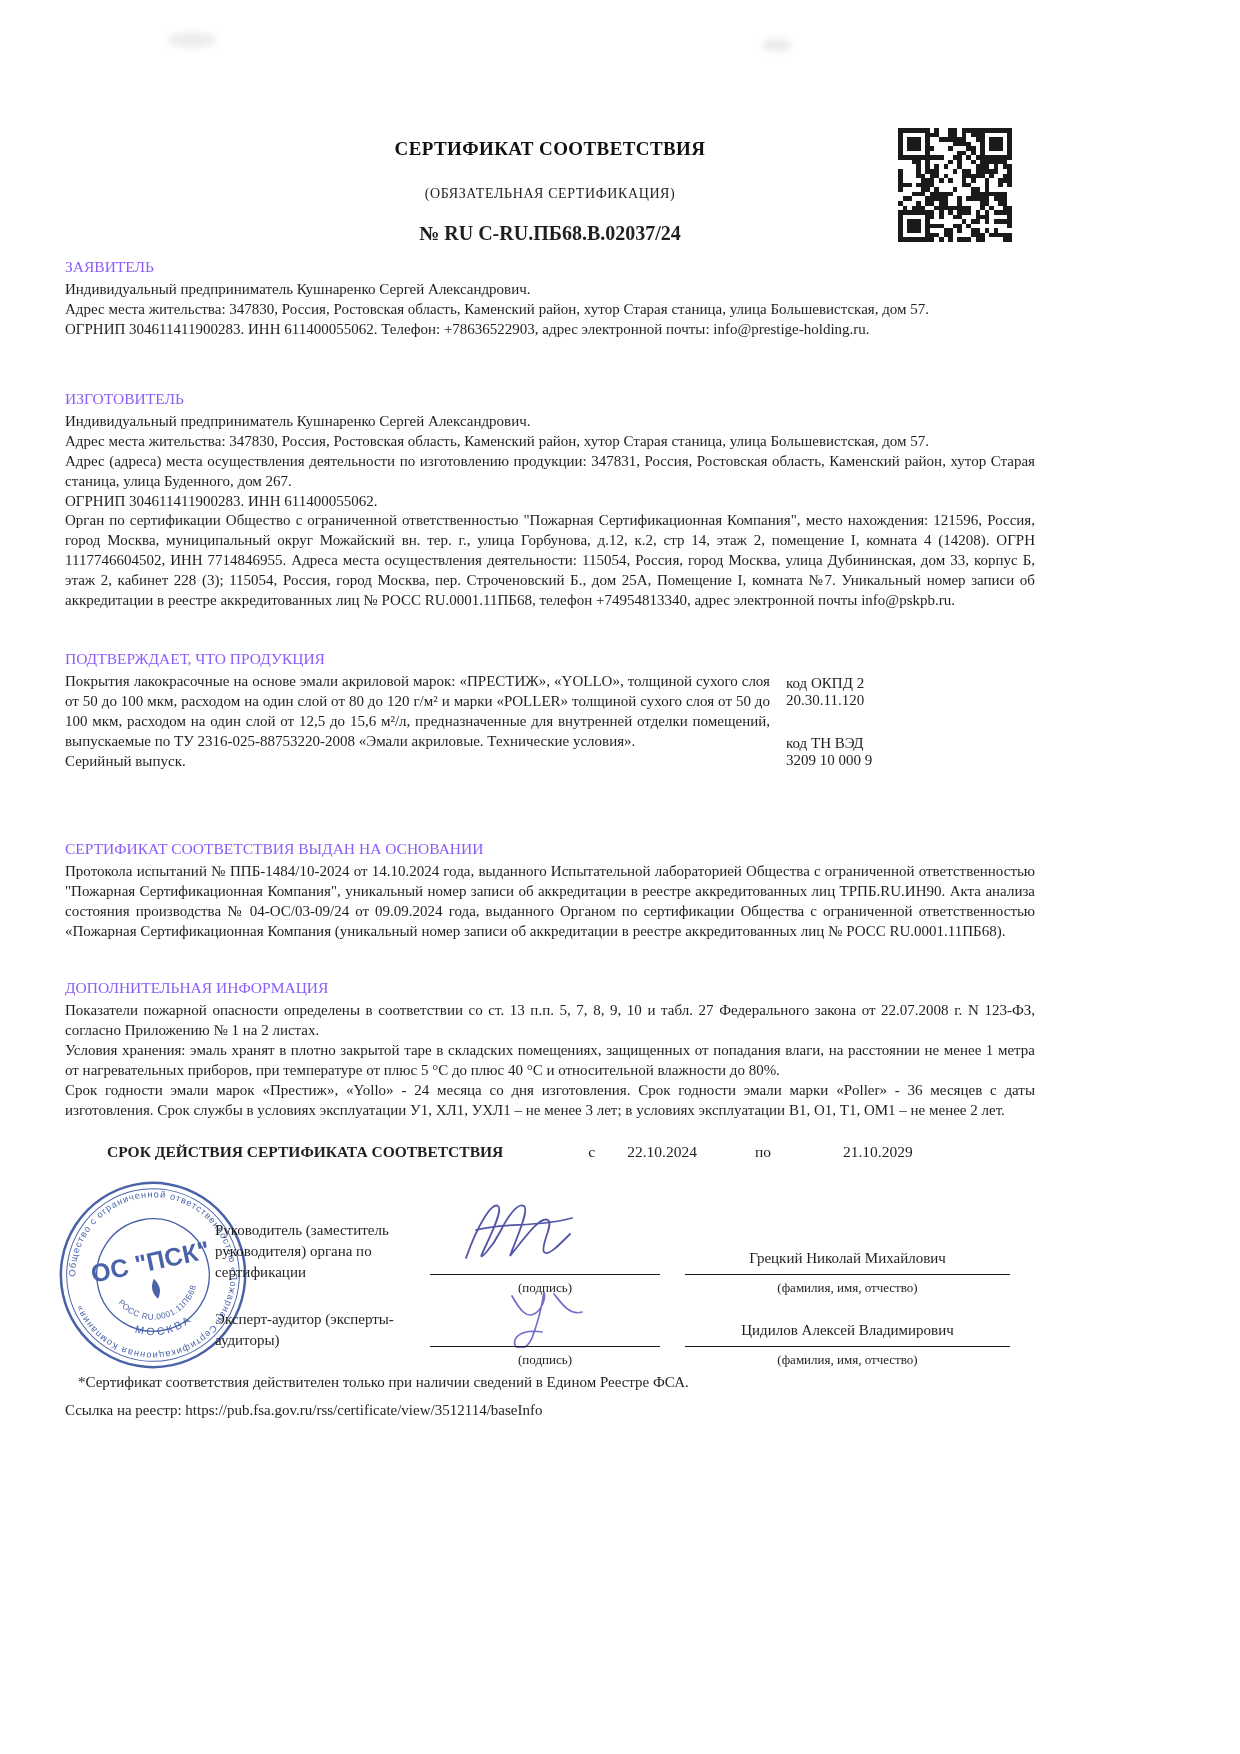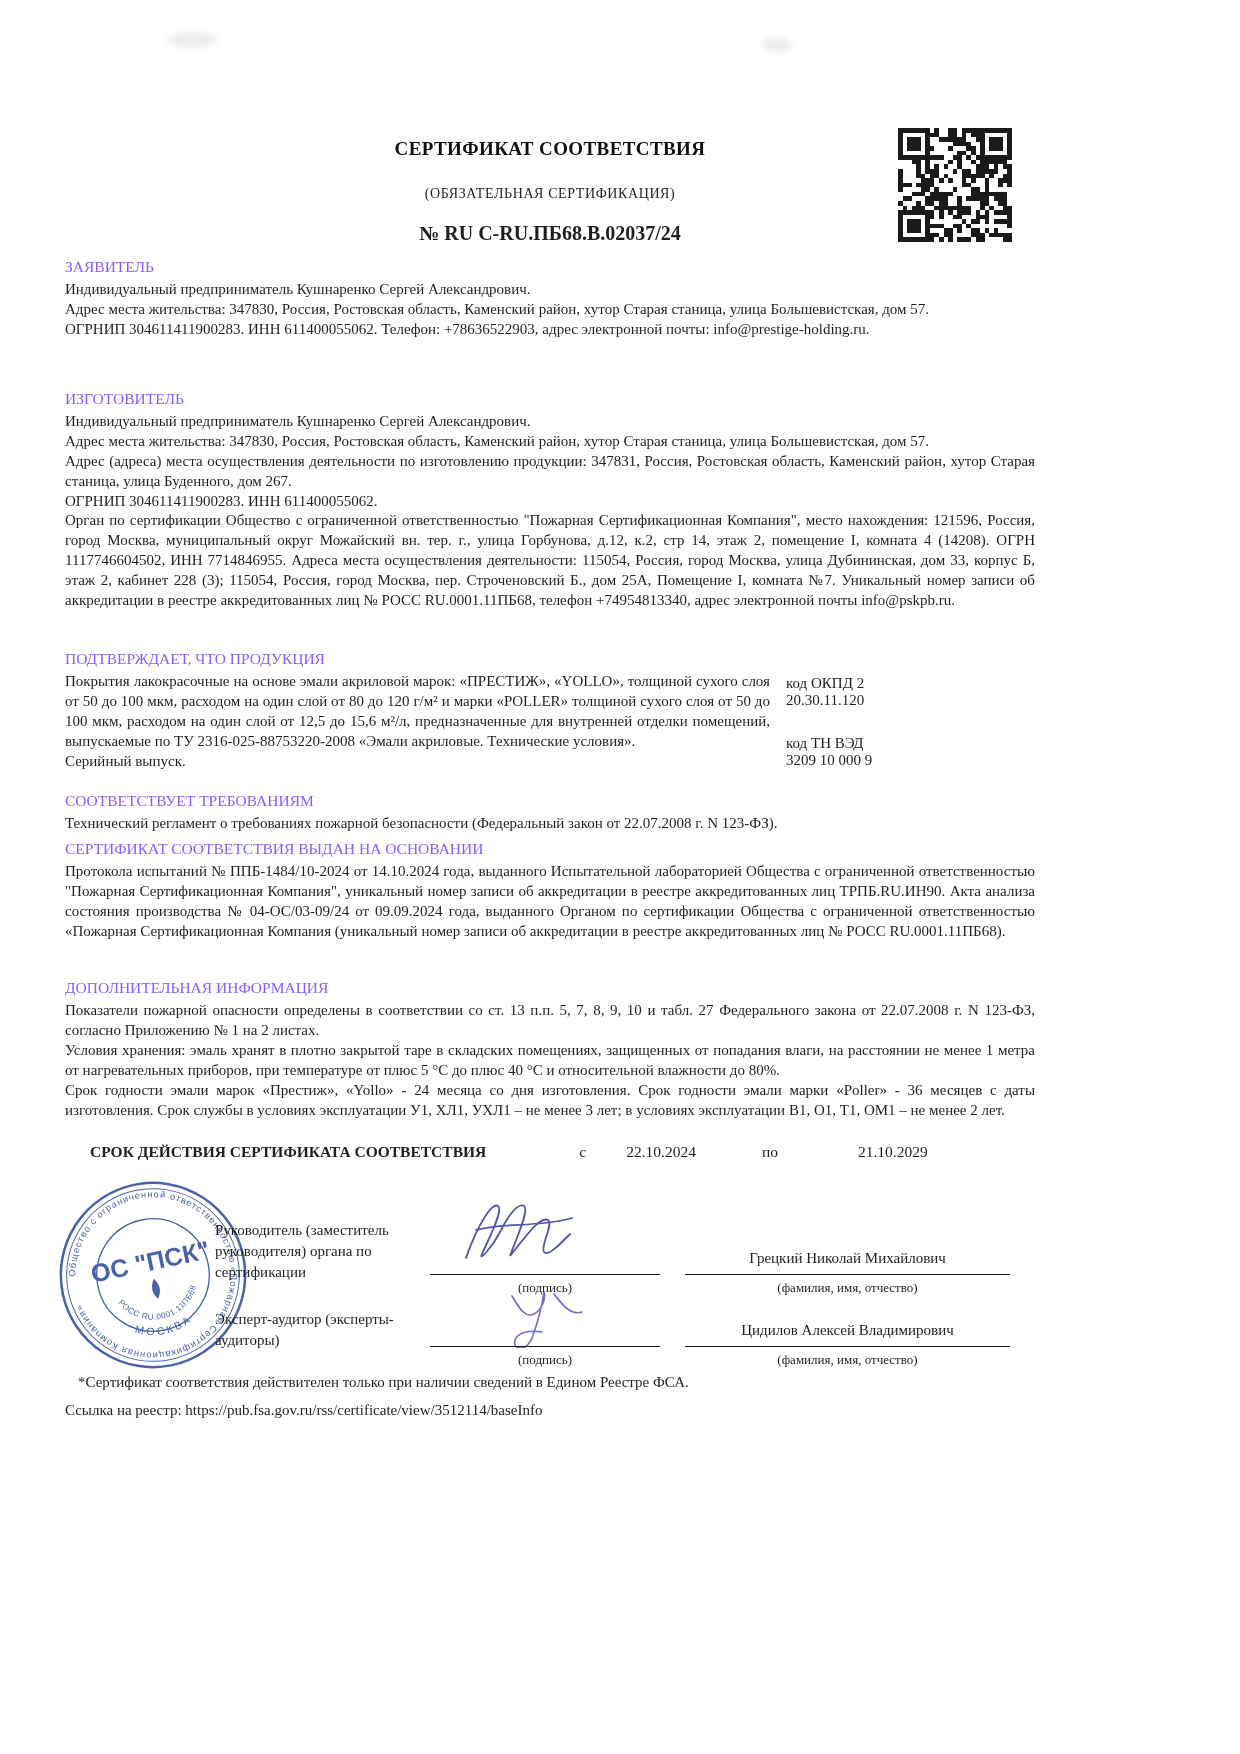--- a/index.html
+++ b/index.html
@@ -28,21 +28,21 @@
   .s-product .left { width:705px; }
   .s-product .left p { line-height:20px; }
   .s-product .right { flex:1; padding-left:16px; font-size:15px; }
   .code-row { display:flex; justify-content:space-between;flex-direction:column; }
   .code-row.first { margin-top:4px; }
   .code-row.second { margin-top:26px; }
   .s-requirements { top:788px; }
   .s-basis { top:836px; }
   .s-additional { top:975px; }
 
-  .validity { position:absolute; left:65px; top:1143px; width:970px; font-size:15.5px; display:flex; align-items:flex-start;gap:8px; }
+  .validity { position:absolute; left:82px; top:1143px; width:970px; font-size:15.5px; display:flex; align-items:flex-start; }
   .validity .v-label { font-weight:bold; margin-left:25px; }
   .validity .v-from { margin-left:85px; }
   .validity .v-fdate { margin-left:32px; }
   .validity .v-to { margin-left:58px; }
   .validity .v-tdate { margin-left:72px; }
 
   .sig-area { position:absolute; left:0; top:1188px; width:1240px; height:195px; font-size:15px; }
   .sig-label { position:absolute; left:215px; width:212px; line-height:21px; }
   .role-head { top:32px; }
   .role-expert { top:121px; }
@@ -456,24 +456,20 @@
           <span>20.30.11.120</span>
         </div>
         <div class="code-row second">
           <span>код ТН ВЭД</span>
           <span>3209 10 000 9</span>
         </div>
       </div>
     </div>
   </div>
 
-  <div class="sec s-requirements">
-    <h2>СООТВЕТСТВУЕТ ТРЕБОВАНИЯМ</h2>
-    <p>Технический регламент о требованиях пожарной безопасности (Федеральный закон от 22.07.2008 г. N 123-ФЗ).</p>
-  </div>
 
   <div class="sec s-basis">
     <h2>СЕРТИФИКАТ СООТВЕТСТВИЯ ВЫДАН НА ОСНОВАНИИ</h2>
     <p>Протокола испытаний № ППБ-1484/10-2024 от 14.10.2024 года, выданного Испытательной лабораторией Общества с ограниченной ответственностью "Пожарная Сертификационная Компания", уникальный номер записи об аккредитации в реестре аккредитованных лиц ТРПБ.RU.ИН90. Акта анализа состояния производства № 04-ОС/03-09/24 от 09.09.2024 года, выданного Органом по сертификации Общества с ограниченной ответственностью «Пожарная Сертификационная Компания (уникальный номер записи об аккредитации в реестре аккредитованных лиц № РОСС RU.0001.11ПБ68).</p>
   </div>
 
   <div class="sec s-additional">
     <h2>ДОПОЛНИТЕЛЬНАЯ ИНФОРМАЦИЯ</h2>
     <p>Показатели пожарной опасности определены в соответствии со ст. 13 п.п. 5, 7, 8, 9, 10 и табл. 27 Федерального закона от 22.07.2008 г. N 123-ФЗ, согласно Приложению № 1 на 2 листах.</p>
     <p>Условия хранения: эмаль хранят в плотно закрытой таре в складских помещениях, защищенных от попадания влаги, на расстоянии не менее 1 метра от нагревательных приборов, при температуре от плюс 5 °С до плюс 40 °С и относительной влажности до 80%.</p>

